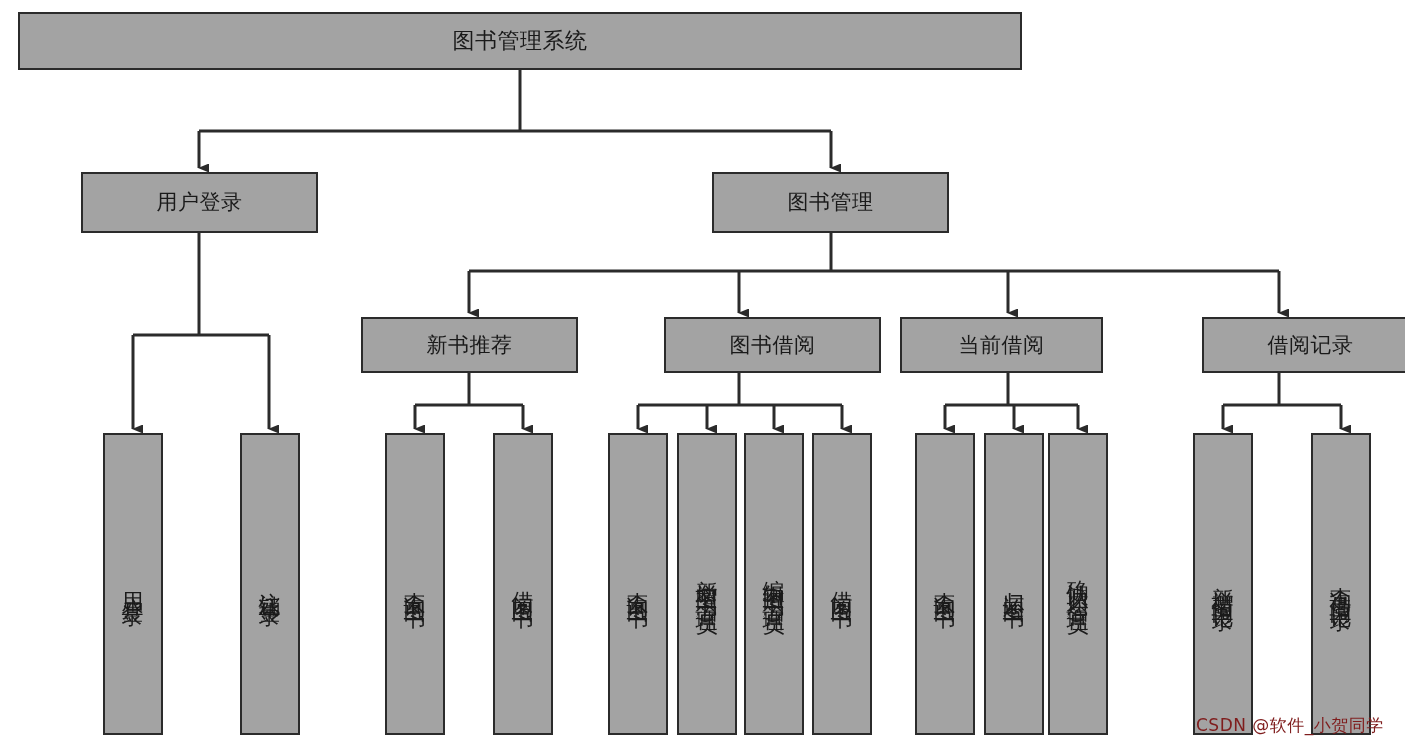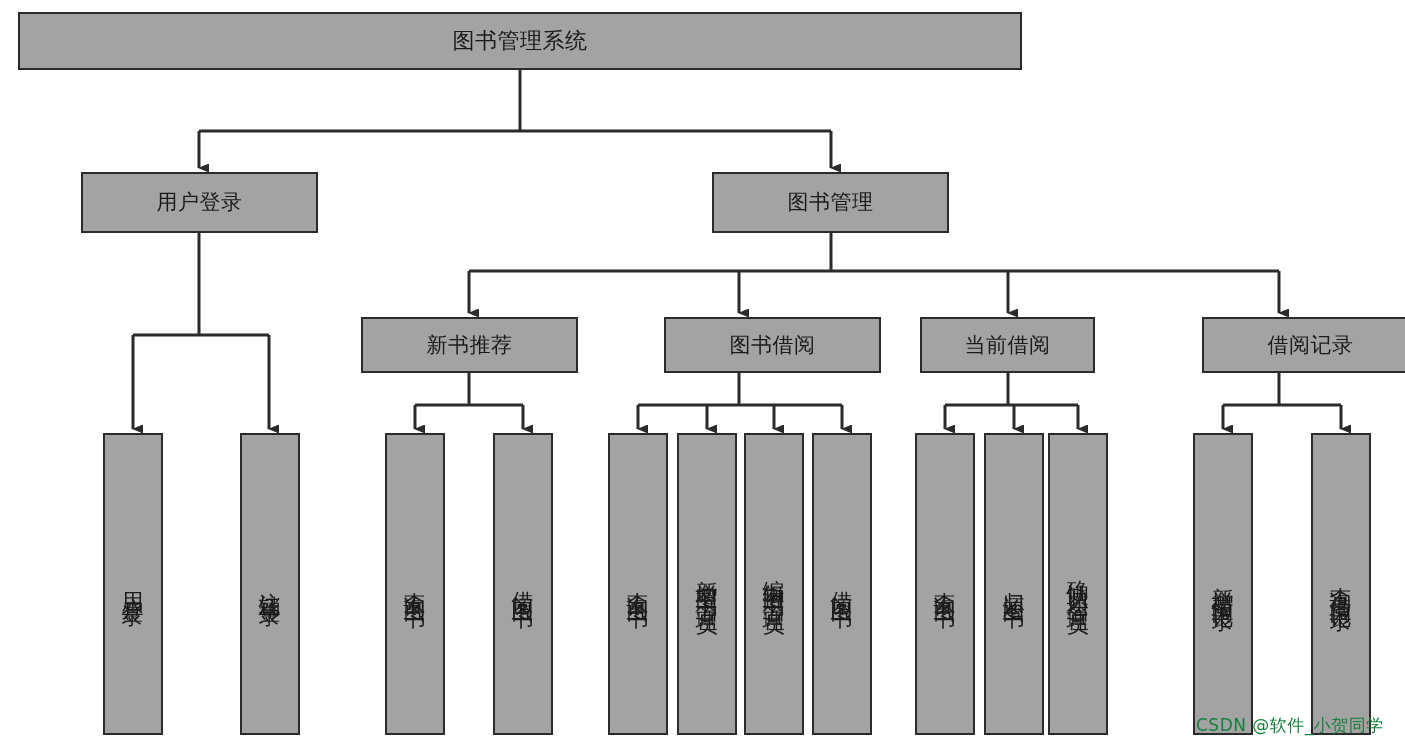--- a/index.html
+++ b/index.html
@@ -55,21 +55,21 @@
     text-orientation: upright;
     font-size: 22px;
     line-height: 1.05;
     letter-spacing: 5px;
     white-space: nowrap;
   }
   .node.root .lbl { font-size: 22px; }
   .watermark {
     position: absolute;
     font-size: 17px;
-    color: #15803d;
+    color: #7f1d1d;
     letter-spacing: 0.5px;
     white-space: nowrap;
     user-select: none;
   }
 </style>
 </head>
 <body>
 
 <div id="diagram-root">
 
@@ -133,21 +133,21 @@
   <div class="node horiz" style="left:712px; top:172px; width:237px; height:61px;">
     <span class="lbl">图书管理</span>
   </div>
 
   <div class="node horiz" style="left:361px; top:317px; width:217px; height:56px;">
     <span class="lbl">新书推荐</span>
   </div>
   <div class="node horiz" style="left:631px; top:317px; width:217px; height:56px;margin-left:33px;">
     <span class="lbl">图书借阅</span>
   </div>
-  <div class="node horiz" style="left:900px; top:317px; width:175px; height:56px;margin-left:20px;">
+  <div class="node horiz" style="left:900px; top:317px; width:203px; height:56px;">
     <span class="lbl">当前借阅</span>
   </div>
   <div class="node horiz" style="left:1171px; top:317px; width:217px; height:56px;margin-left:31px;">
     <span class="lbl">借阅记录</span>
   </div>
 
   <div class="node vert" style="left:103px; top:433px; width:60px; height:302px;">
     <span class="lbl">用户登录</span>
   </div>
   <div class="node vert" style="left:240px; top:433px; width:60px; height:302px;">

